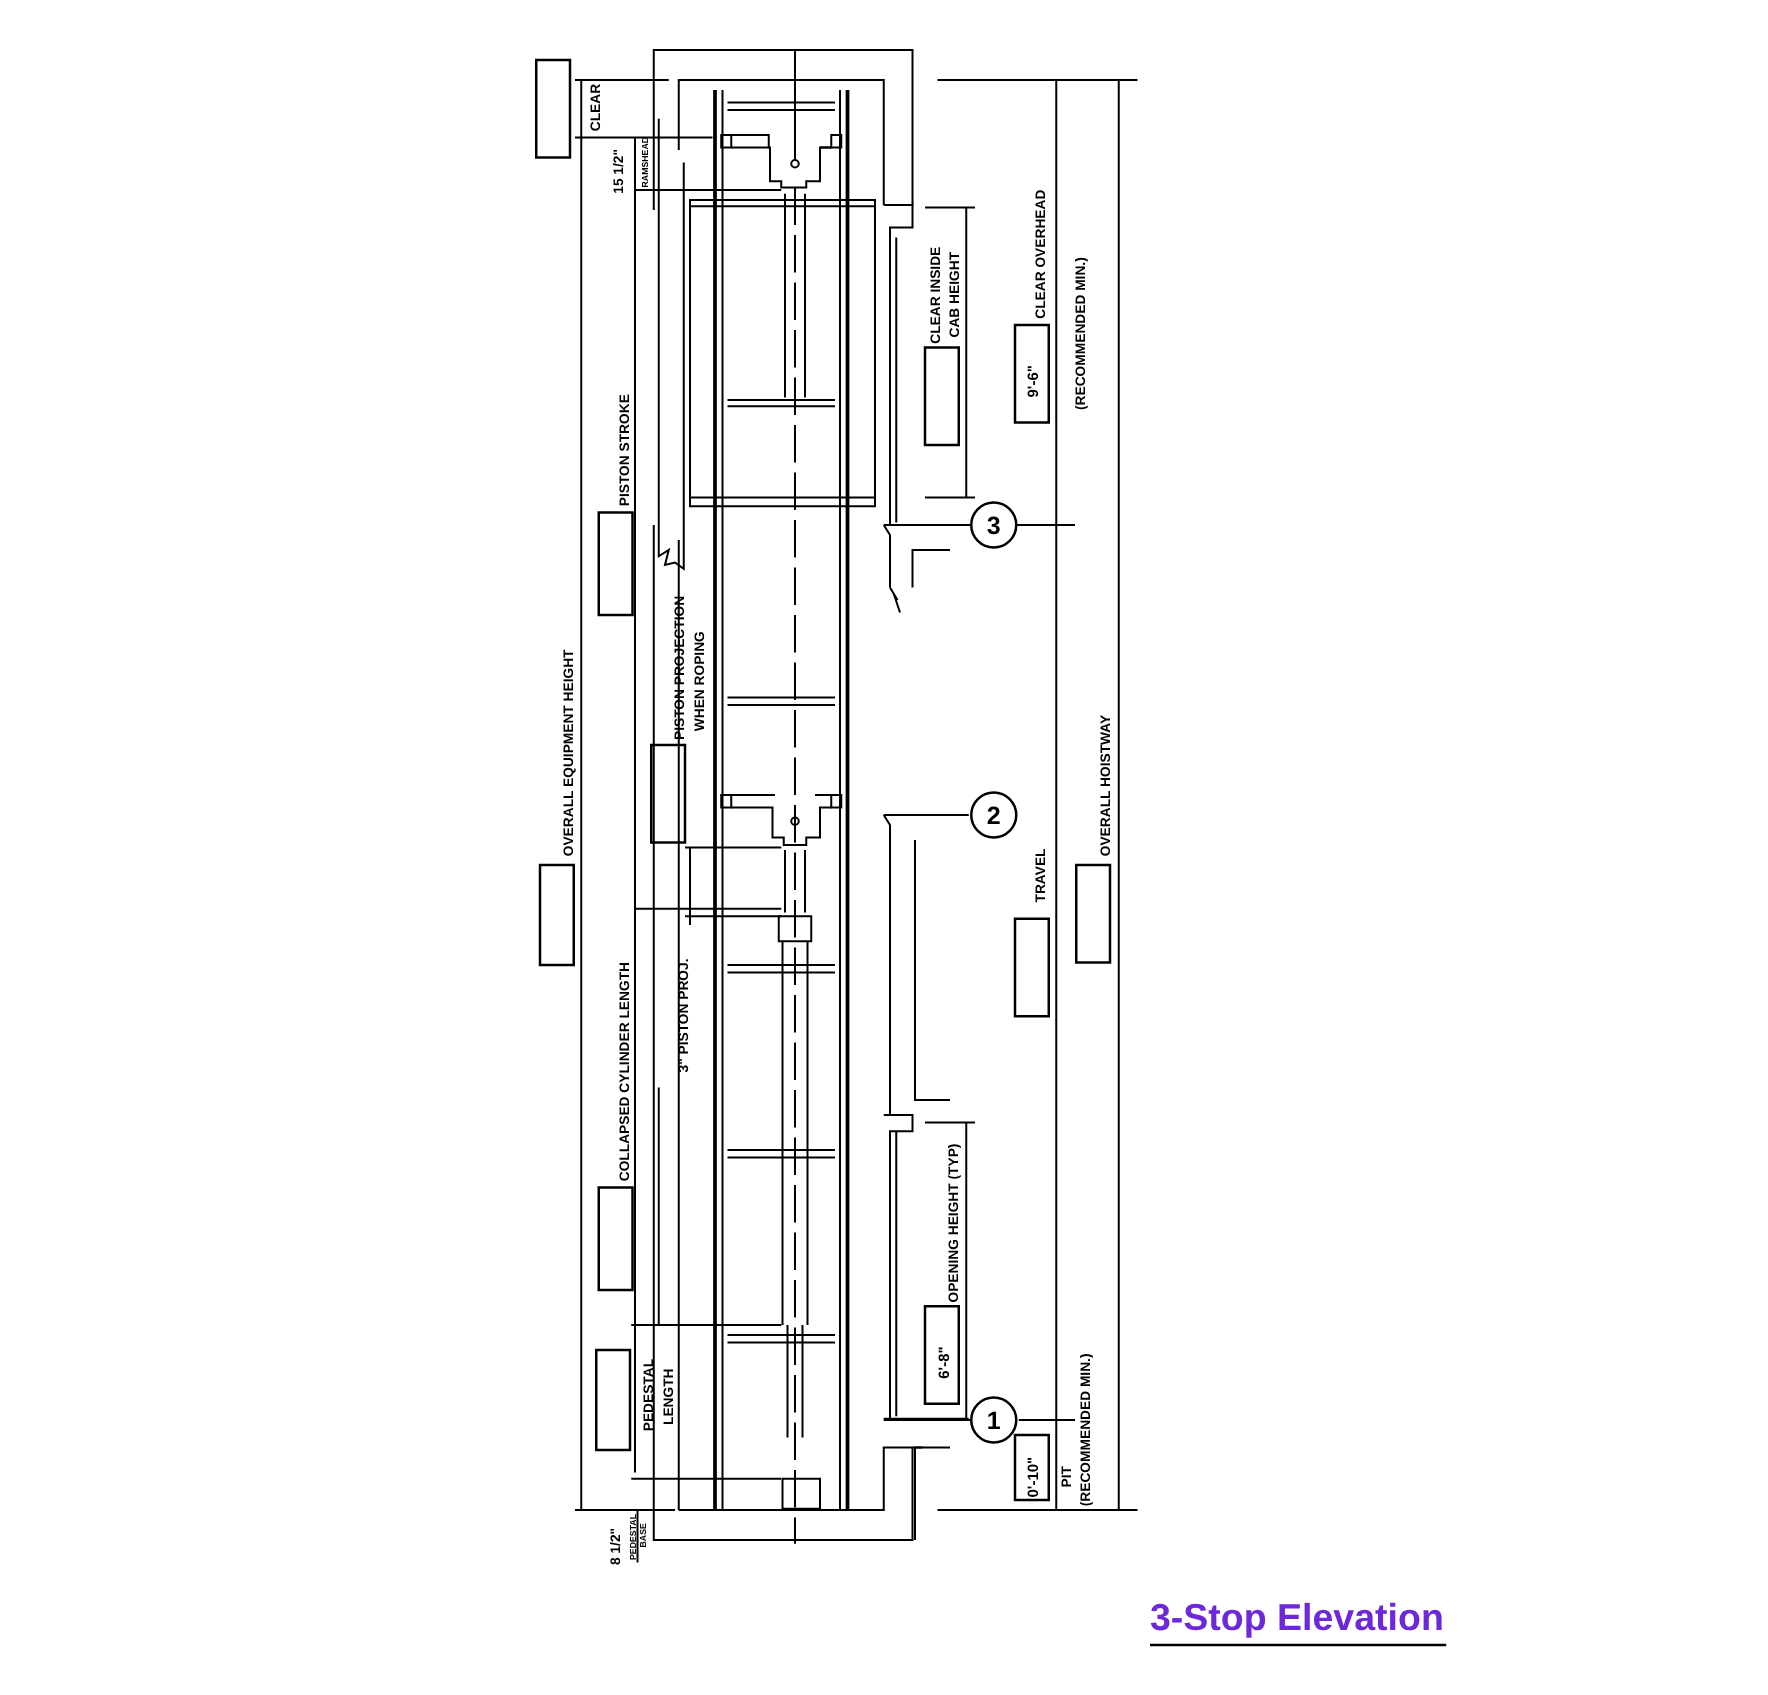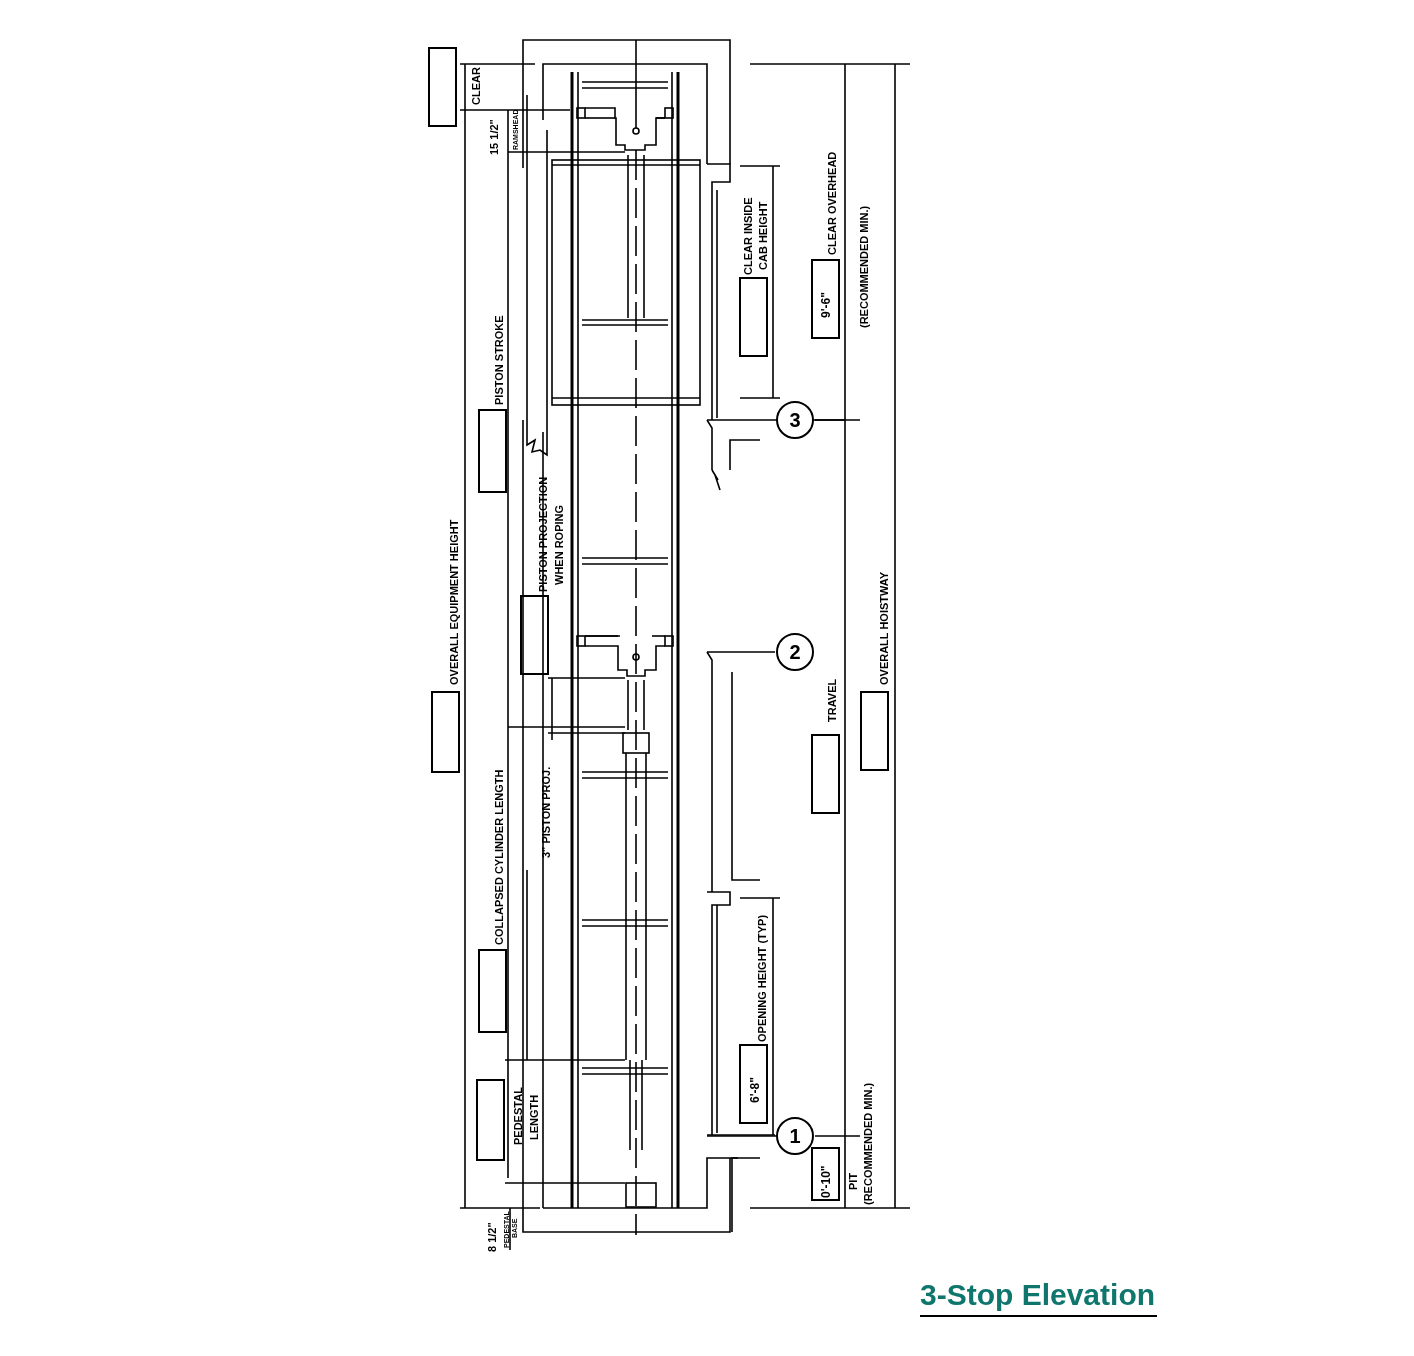--- a/index.html
+++ b/index.html
@@ -6,21 +6,21 @@
   body { width: 1414px; height: 1356px; position: relative; overflow: hidden; font-family: "Liberation Sans", sans-serif; }
   #drawing { position: absolute; left: 0; top: 0; width: 1414px; height: 1356px; }
   #drawing text { font-family: "Liberation Sans", sans-serif; fill: #000; }
   .lbl { font-size: 11px; font-weight: bold; }
   .sm { font-size: 7px; font-weight: bold; }
   .dim { font-size: 12px; font-weight: bold; }
   .stop { font-size: 20px; font-weight: bold; }
   .title {
     position: absolute; left: 920px; top: 1277px;
     font-family: "Liberation Sans", sans-serif; font-weight: bold; font-size: 30px;
-    color: #0f766e; border-bottom: 2px solid #000; padding: 0 2px 2px 0; line-height: 36px; text-align: right;
+    color: #6d28d9; border-bottom: 2px solid #000; padding: 0 2px 2px 0; line-height: 36px; text-align: right;
   }
 </style>
 </head>
 <body>
 
 <svg id="drawing" viewBox="0 0 1414 1356" xmlns="http://www.w3.org/2000/svg">
   <g stroke="#000" fill="none" stroke-width="1.6">
 
     <g>
       <polyline points="523,168 523,40 730,40 730,164"></polyline>

